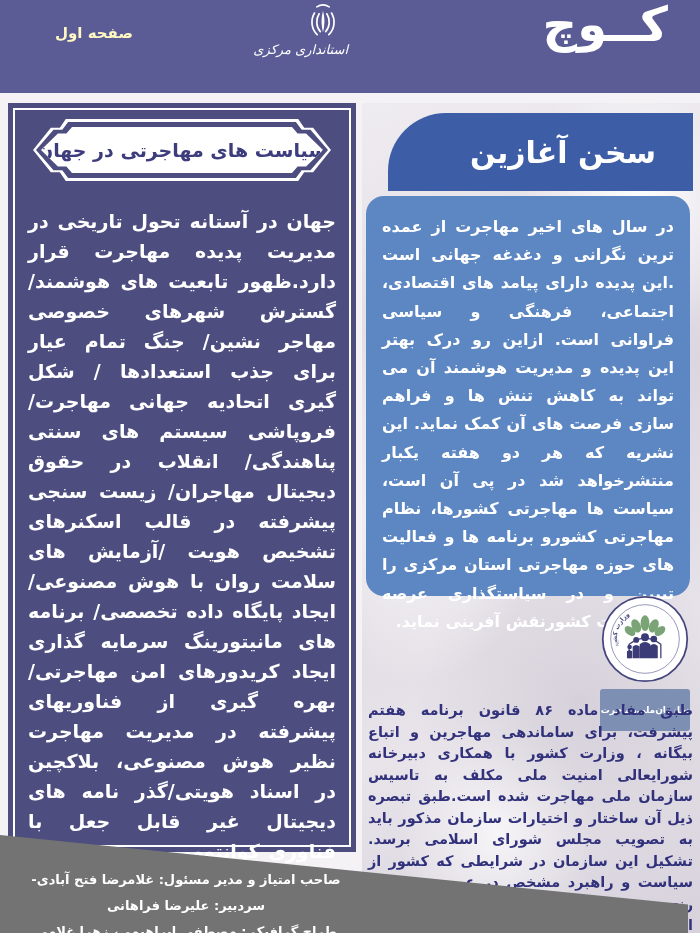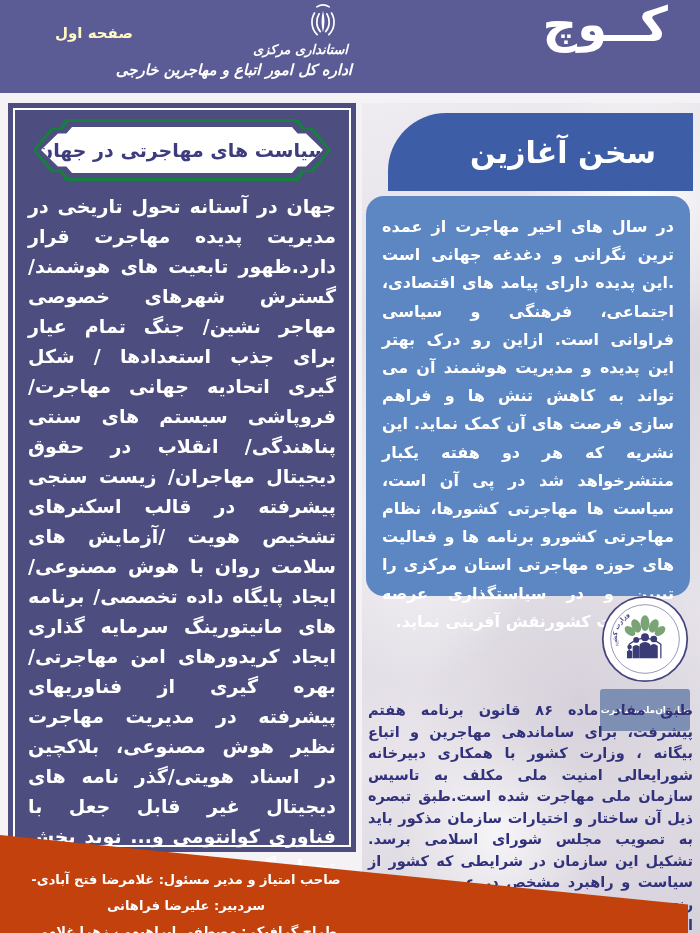--- a/index.html
+++ b/index.html
@@ -22,43 +22,43 @@
   }
   .issue-info {
     position:absolute; top:64px; right:200px;
     color:#efe43c; font-size:13.5px; font-weight:bold; white-space:nowrap;
   }
   .emblem {
     position:absolute; top:3px; left:306px; width:34px; height:34px;
   }
   .org-line1 {
     position:absolute; top:42px; right:352px;
-    color:#fff; font-size:13px; font-weight:bold; font-style:italic; white-space:nowrap;
+    color:#fff; font-size:13px; font-weight:normal; font-style:italic; white-space:nowrap;
   }
   .org-line2 {
     position:absolute; top:61px; right:348px;
     color:#fff; font-size:15px; font-weight:bold; font-style:italic; white-space:nowrap;
   }
   .page-label {
     position:absolute; top:24px; left:55px;
     color:#fef9c3; font-size:15px; font-weight:bold;
   }
 
   
   .left-panel {
     position:absolute; top:103px; left:8px; width:348px; height:749px;
     background:#4d4d80; z-index:2;
   }
   .left-panel::before {
     content:""; position:absolute; inset:5px;
     border:2px solid #ffffff; pointer-events:none;
   }
   .cartouche {
-    position:relative; width:298px; height:62px; margin:16px auto 2px auto;
-    background:#15803d;
+    position:relative; width:298px; height:62px; margin:16px auto 17px auto;
+    background:#ffffff;
     clip-path:polygon(0% 50%,6% 14%,9% 14%,11% 0%,89% 0%,91% 14%,94% 14%,100% 50%,94% 86%,91% 86%,89% 100%,11% 100%,9% 86%,6% 86%);
   }
   .cartouche-line {
     position:absolute; inset:3px; background:#4d4d80;
     clip-path:polygon(0% 50%,6% 14%,9% 14%,11% 0%,89% 0%,91% 14%,94% 14%,100% 50%,94% 86%,91% 86%,89% 100%,11% 100%,9% 86%,6% 86%);
   }
   .cartouche-inner {
     position:absolute; inset:5px; background:#ffffff;
     clip-path:polygon(0% 50%,6% 14%,9% 14%,11% 0%,89% 0%,91% 14%,94% 14%,100% 50%,94% 86%,91% 86%,89% 100%,11% 100%,9% 86%,6% 86%);
     display:flex; align-items:center; justify-content:center;
@@ -112,21 +112,21 @@
   }
   .org-body {
     position:absolute; top:597px; left:6px; right:7px;
     color:#32327c; font-size:14.5px; font-weight:bold;
     line-height:21.5px; text-align:justify;
   }
 
   
   .footer-band {
     position:absolute; left:0; right:12px; bottom:0; height:98px;
-    background:#c2410c; z-index:5;
+    background:#737373; z-index:5;
     clip-path:polygon(0 0, 100% 71%, 100% 100%, 0 100%);
   }
   .footer-credits {
     position:absolute; top:32px; left:12px; width:348px;
     color:#ffffff; font-size:13px; font-weight:bold;
     text-align:center; line-height:26px;
   }
 </style>
 </head>
 <body>
@@ -138,21 +138,20 @@
 
     <svg class="emblem" viewBox="0 0 40 44">
       <path d="M12 5 Q20 0 28 5" fill="none" stroke="#fff" stroke-width="2.2" stroke-linecap="round"></path>
       <path d="M20 10 C17.5 19 17.5 29 20 38 C22.5 29 22.5 19 20 10 Z" fill="#fff"></path>
       <path d="M15 14 C10.5 21 11 31 16.5 37" fill="none" stroke="#fff" stroke-width="2.2" stroke-linecap="round"></path>
       <path d="M25 14 C29.5 21 29 31 23.5 37" fill="none" stroke="#fff" stroke-width="2.2" stroke-linecap="round"></path>
       <path d="M9 13 C3.5 22 5 34 12.5 41" fill="none" stroke="#fff" stroke-width="2.2" stroke-linecap="round"></path>
       <path d="M31 13 C36.5 22 35 34 27.5 41" fill="none" stroke="#fff" stroke-width="2.2" stroke-linecap="round"></path>
     </svg>
     <div class="org-line1">استانداری مرکزی</div>
-    <div class="org-line2">اداره کل امور اتباع و مهاجرین خارجی</div>
 
     <div class="page-label">صفحه اول</div>
   </div>
 
   <div class="left-panel">
     <div class="cartouche">
       <div class="cartouche-line">
         <div class="cartouche-inner">
           <span>سیاست های مهاجرتی در جهان</span>
         </div>

